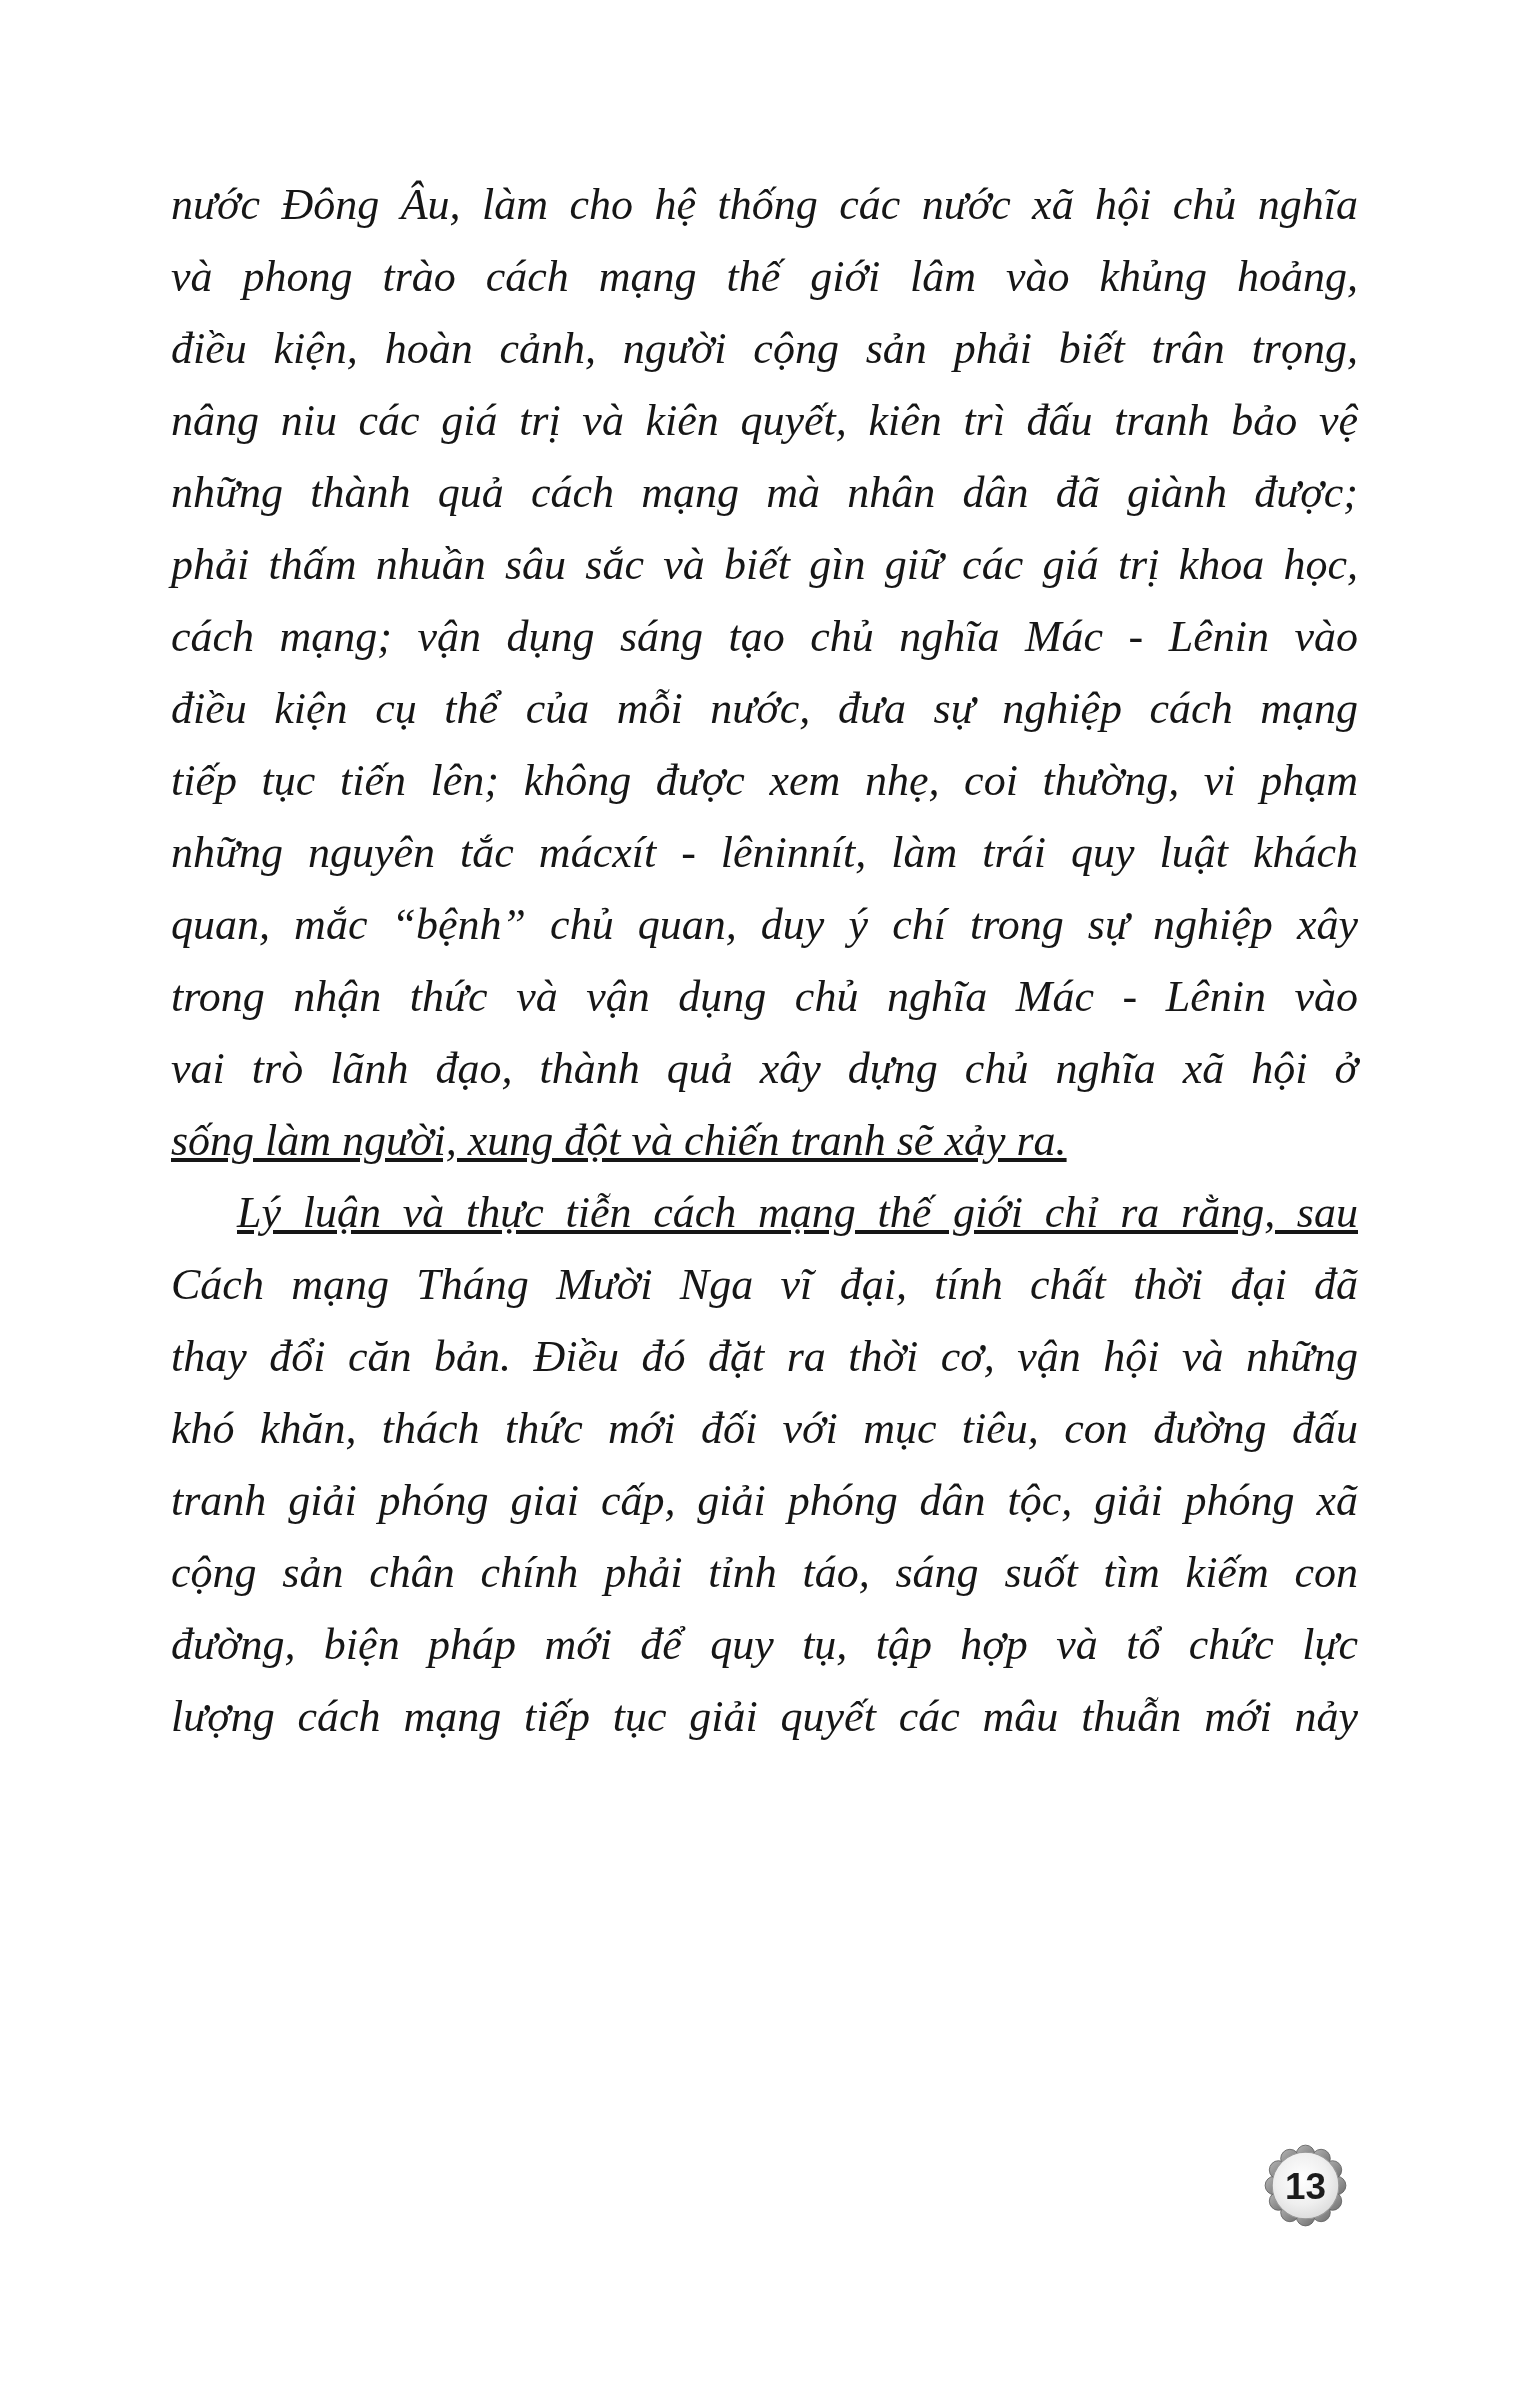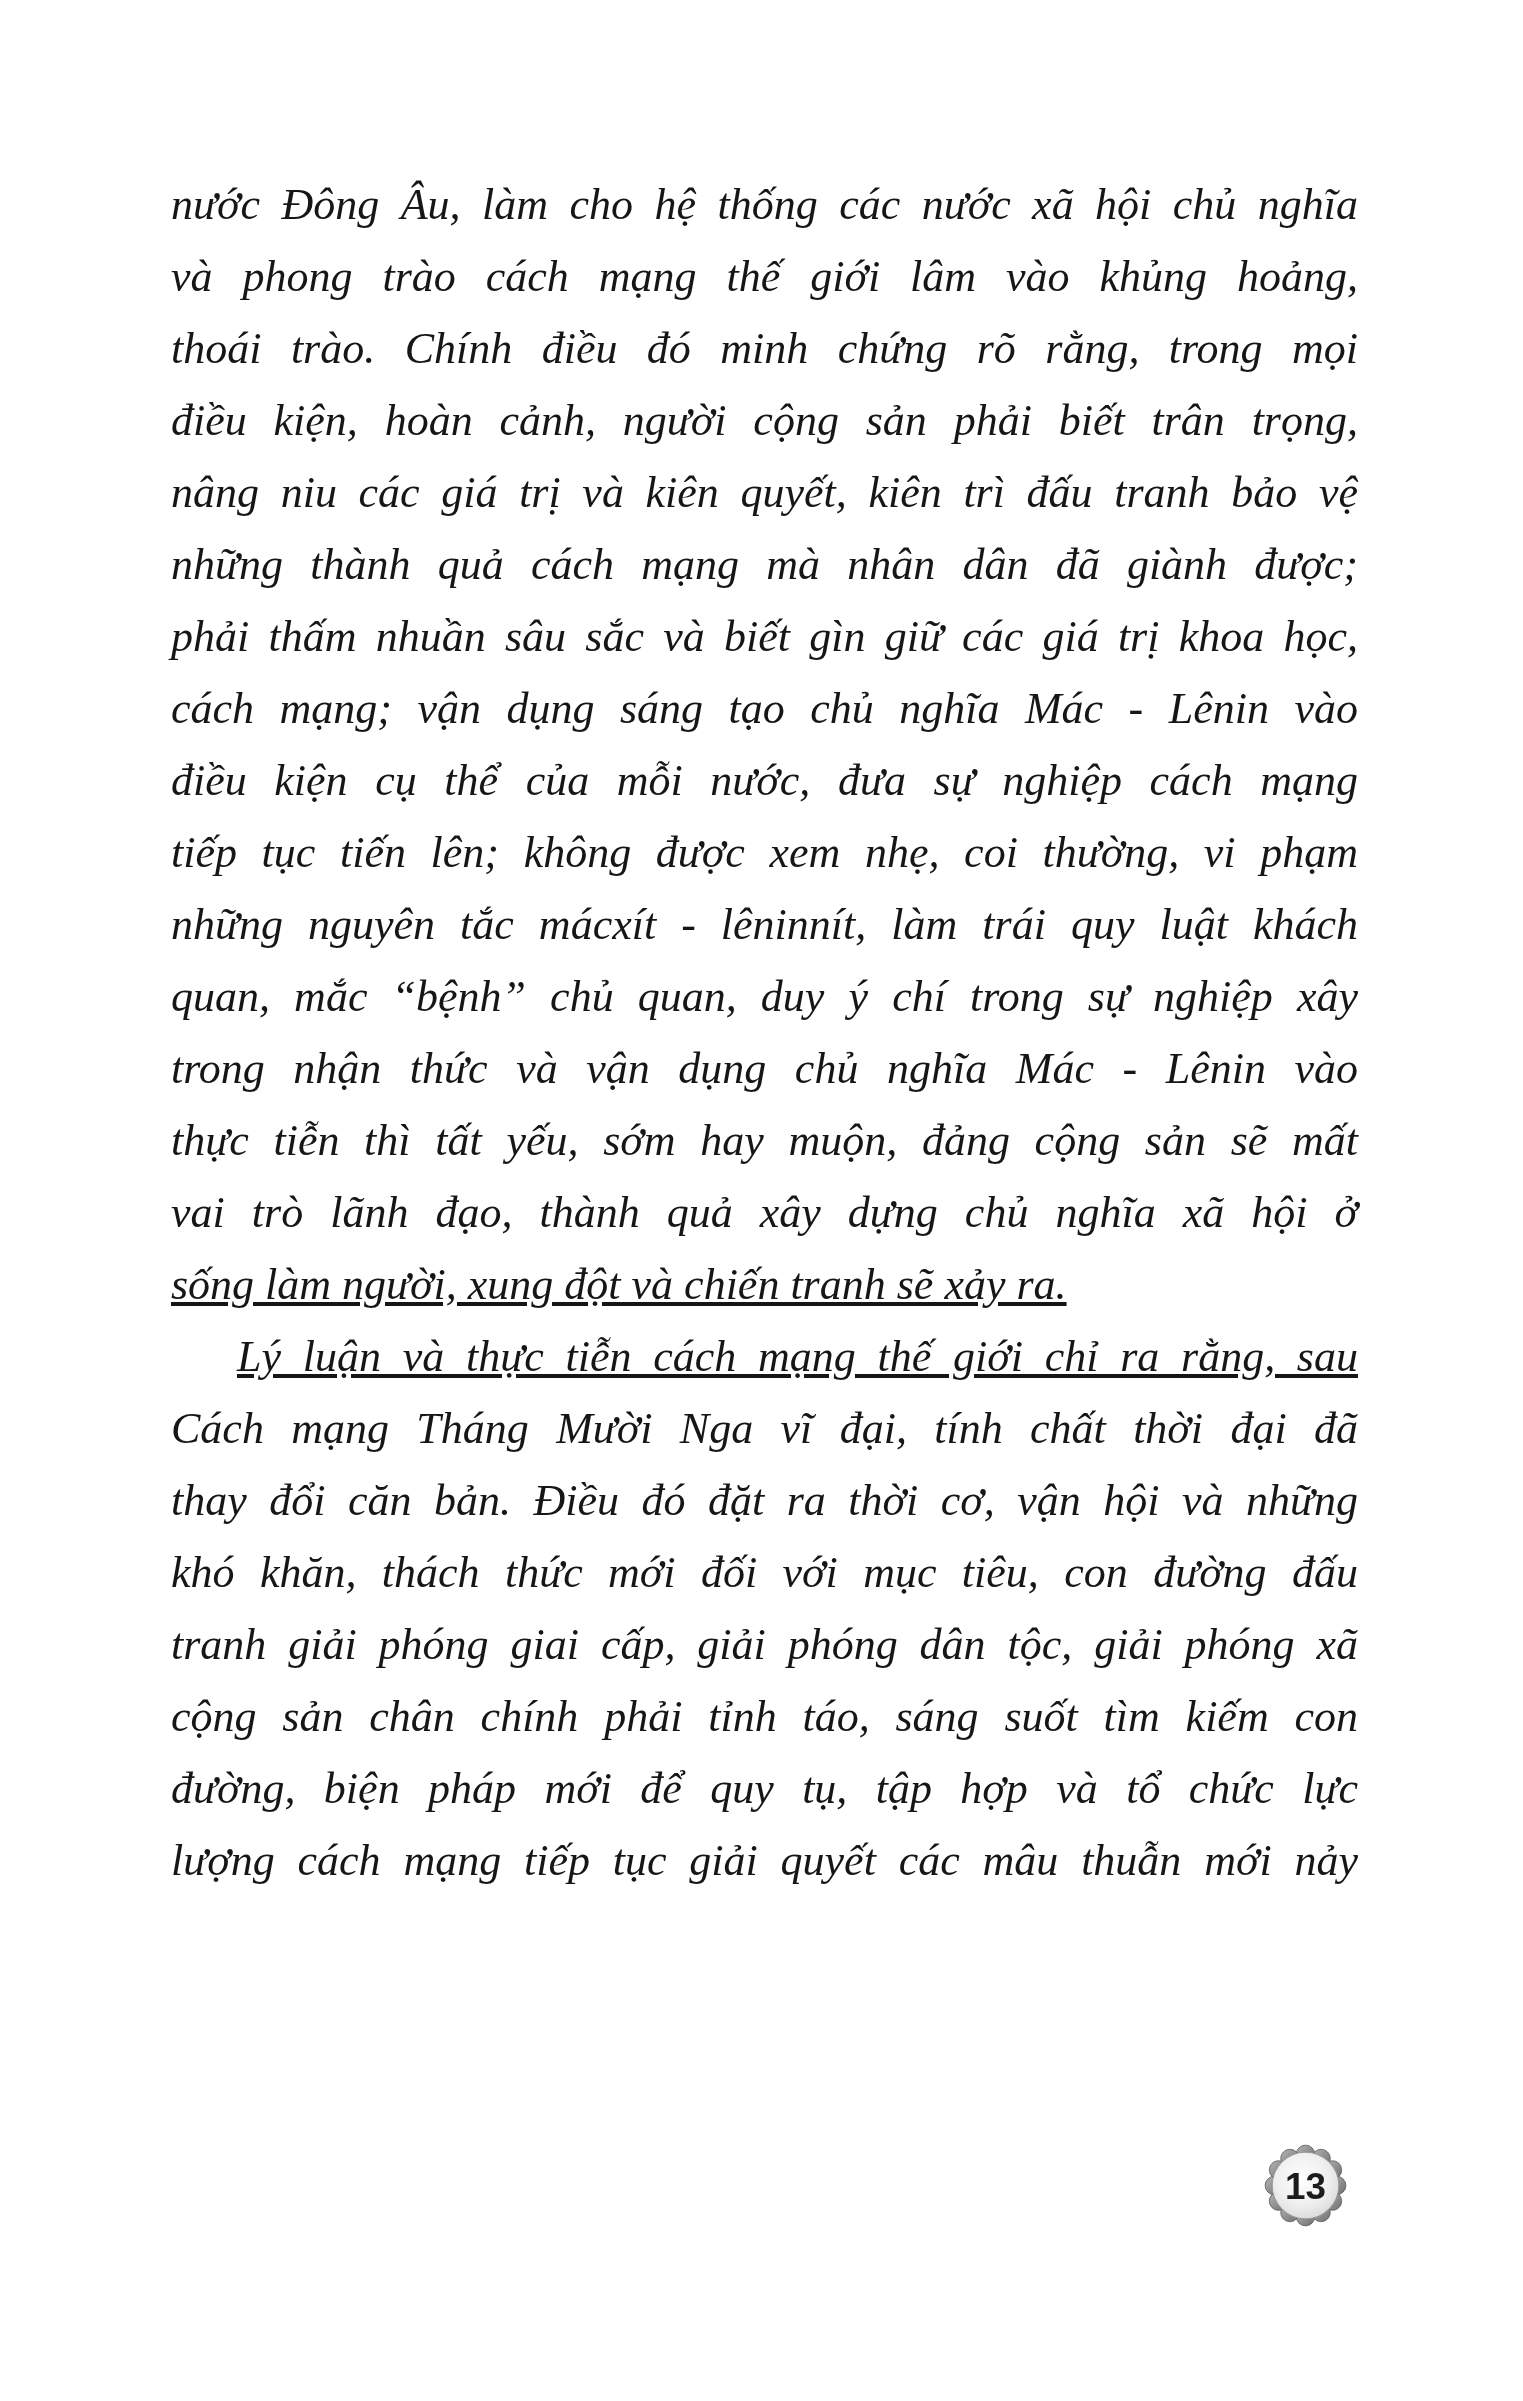--- a/index.html
+++ b/index.html
@@ -58,32 +58,30 @@
 </style>
 </head>
 <body>
 
 <div class="page">
 
   <main class="text-block">
     <section>
       <div class="line">nước Đông Âu, làm cho hệ thống các nước xã hội chủ nghĩa</div>
       <div class="line">và phong trào cách mạng thế giới lâm vào khủng hoảng,</div>
-      <div class="line">thoái trào. Chính điều đó minh chứng rõ rằng, trong mọi</div>
       <div class="line">điều kiện, hoàn cảnh, người cộng sản phải biết trân trọng,</div>
       <div class="line">nâng niu các giá trị và kiên quyết, kiên trì đấu tranh bảo vệ</div>
       <div class="line">những thành quả cách mạng mà nhân dân đã giành được;</div>
       <div class="line">phải thấm nhuần sâu sắc và biết gìn giữ các giá trị khoa học,</div>
       <div class="line">cách mạng; vận dụng sáng tạo chủ nghĩa Mác - Lênin vào</div>
       <div class="line">điều kiện cụ thể của mỗi nước, đưa sự nghiệp cách mạng</div>
       <div class="line">tiếp tục tiến lên; không được xem nhẹ, coi thường, vi phạm</div>
       <div class="line">những nguyên tắc mácxít - lêninnít, làm trái quy luật khách</div>
       <div class="line">quan, mắc “bệnh” chủ quan, duy ý chí trong sự nghiệp xây</div>
       <div class="line">trong nhận thức và vận dụng chủ nghĩa Mác - Lênin vào</div>
-      <div class="line">thực tiễn thì tất yếu, sớm hay muộn, đảng cộng sản sẽ mất</div>
       <div class="line">vai trò lãnh đạo, thành quả xây dựng chủ nghĩa xã hội ở</div>
       <div class="line para-end">sống làm người, xung đột và chiến tranh sẽ xảy ra.</div>
     </section>
     <section>
       <div class="line indent">Lý luận và thực tiễn cách mạng thế giới chỉ ra rằng, sau</div>
       <div class="line">Cách mạng Tháng Mười Nga vĩ đại, tính chất thời đại đã</div>
       <div class="line">thay đổi căn bản. Điều đó đặt ra thời cơ, vận hội và những</div>
       <div class="line">khó khăn, thách thức mới đối với mục tiêu, con đường đấu</div>
       <div class="line">tranh giải phóng giai cấp, giải phóng dân tộc, giải phóng xã</div>
       <div class="line">cộng sản chân chính phải tỉnh táo, sáng suốt tìm kiếm con</div>

